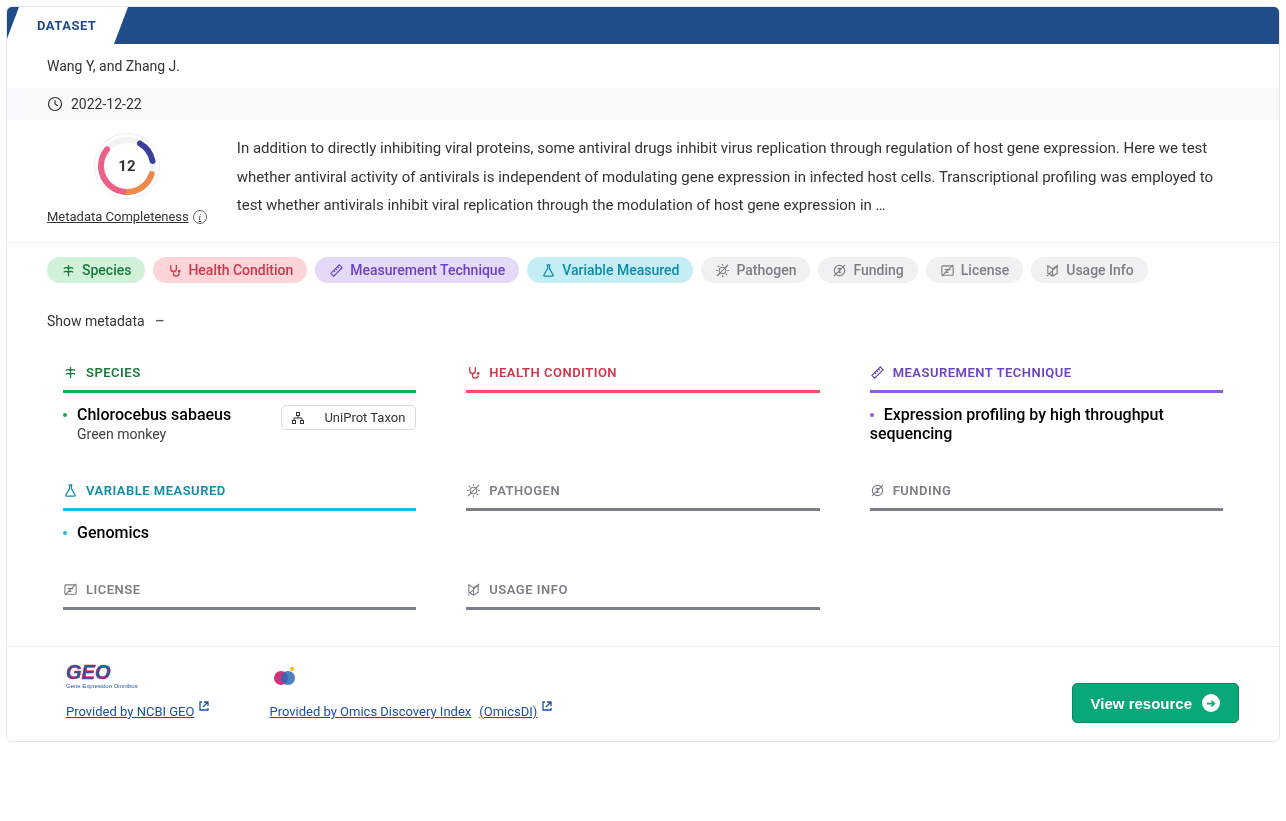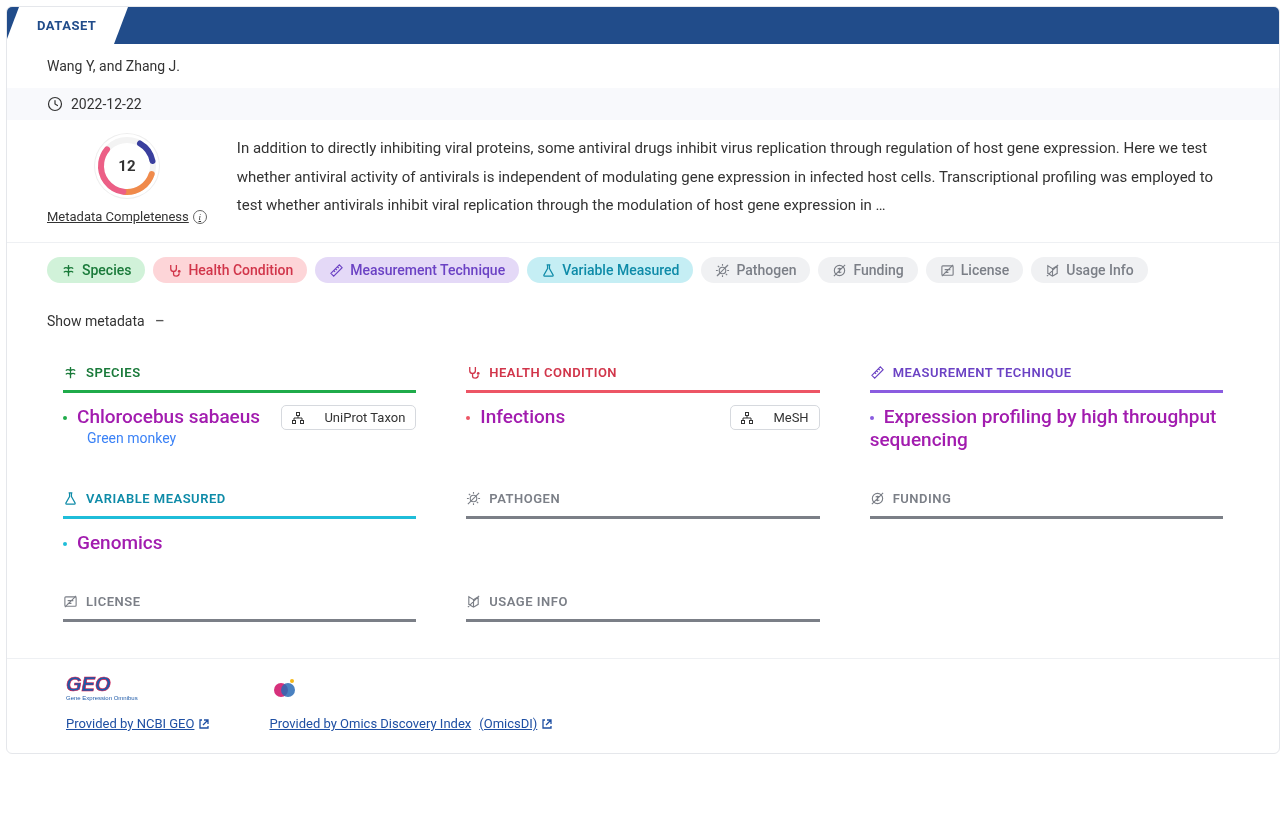--- a/index.html
+++ b/index.html
@@ -41,28 +41,28 @@
 .b-measure .hdr { color: #6b42c4; border-color: #8a5ce0; }
 .b-variable .hdr { color: #0e8ba8; border-color: #1fbdd9; }
 .b-muted .hdr { color: #7b7f87; border-color: #7b7f87; }
 .meta-body { padding-top: 12px; display: flex; align-items: flex-start; gap: 16px; }
 .meta-item { flex: 1; }
 .meta-item .bullet { display: inline-block; width: 4px; height: 4px; border-radius: 50%; vertical-align: middle; margin-right: 10px; margin-bottom: 2px; }
 .b-species .bullet { background: #1fab4a; }
 .b-health .bullet { background: #ed5565; }
 .b-measure .bullet { background: #8a5ce0; }
 .b-variable .bullet { background: #1fbdd9; }
-.primary { font-size: 19px; font-weight: 500; color: #a21caf; }
-.secondary { font-size: 14px; color: #3b82f6; margin-left: 24px; margin-top: 2px; }
+.primary { font-size: 16px; font-weight: 500; color: #000000; }
+.secondary { font-size: 14px; color: #404040; margin-left: 14px; margin-top: 2px; }
 .tag { border: 1px solid #d6d9de; border-radius: 5px; padding: 4px 10px; font-size: 13px; color: #333; display: inline-flex; align-items: center; gap: 20px; white-space: nowrap; }
 .tree-ic { width: 12px; height: 12px; }
 .footer { border-top: 1px solid #eef0f3; padding: 14px 40px 18px; display: flex; align-items: flex-end; gap: 40px; }
 .prov { font-size: 13px; margin-left: 19px; }
 .prov-logo { height: 30px; margin-bottom: 6px; }
-.prov-link { color: #1e4fa3; text-decoration: underline; display: inline-flex; align-items: center; gap: 4px; line-height: 1.8; }
+.prov-link { color: #1e4fa3; text-decoration: underline; display: inline-flex; align-items: flex-start; gap: 4px; line-height: 1.8; }
 .ext-ic { width: 12px; height: 12px; }
 .btn { margin-left: auto; background: #0aa77a; color: #fff; border: 1px solid #088860; border-radius: 5px; padding: 10px 18px; font-size: 15px; font-weight: 600; display: inline-flex; align-items: center; gap: 10px; cursor: pointer; }
 .btn .arr { width: 18px; height: 18px; border-radius: 50%; background: #fff; color: #0aa77a; display: inline-flex; align-items: center; justify-content: center; font-size: 11px; font-weight: 700; }
 </style>
 </head>
 <body>
 
 <div class="card">
 
   <div class="banner">
@@ -189,34 +189,20 @@
     </div>
 
     <div class="meta-block b-health">
       <div class="hdr">
         <svg class="ic" width="15" height="15" viewBox="0 0 16 16">
             <path d="M4 2 V6 Q4 9 7 9 Q10 9 10 6 V2 M7 9 V12 Q7 14 10 14 Q13 14 13 11" stroke="#d1354a" stroke-width="1.4" fill="none"></path>
             <circle cx="13" cy="9" r="1.5" fill="#d1354a"></circle>
           </svg>
         <span>HEALTH CONDITION</span>
       </div>
-      <div class="meta-body">
-        <div class="meta-item">
-          <span class="bullet"></span><span class="primary">Infections</span>
-        </div>
-        <span class="tag">
-          <svg class="tree-ic" viewBox="0 0 12 12">
-              <rect x="4.5" y="0.5" width="3" height="3" stroke="#333" fill="none"></rect>
-              <rect x="0.5" y="8.5" width="3" height="3" stroke="#333" fill="none"></rect>
-              <rect x="8.5" y="8.5" width="3" height="3" stroke="#333" fill="none"></rect>
-              <path d="M6 3.5 V6 M2 8.5 V6 H10 V8.5" stroke="#333" fill="none"></path>
-            </svg>
-          <span>MeSH</span>
-        </span>
-      </div>
     </div>
 
     <div class="meta-block b-measure">
       <div class="hdr">
         <svg class="ic" width="15" height="15" viewBox="0 0 16 16">
             <path d="M2 11 L11 2 L14 5 L5 14 Z M5 8 L6.5 9.5 M7 6 L8.5 7.5 M9 4 L10.5 5.5" stroke="#6b42c4" stroke-width="1.2" fill="none"></path>
           </svg>
         <span>MEASUREMENT TECHNIQUE</span>
       </div>
       <div class="meta-body">
@@ -302,15 +288,19 @@
       </svg>
       <div><a href="#" class="prov-link">
         <span>Provided by Omics Discovery Index</span>
             <br>
         <span>(OmicsDI)</span>
         <svg class="ext-ic" viewBox="0 0 12 12">
               <path d="M4 2 H2 V10 H10 V8 M6 2 H10 V6 M10 2 L5 7" stroke="#1e4fa3" stroke-width="1.3" fill="none"></path>
             </svg>
       </a></div>
     </div>
+    <button class="btn">
+      <span>View resource</span>
+      <span class="arr">➔</span>
+    </button>
   </div>
 
 </div>
 
 </body></html>

